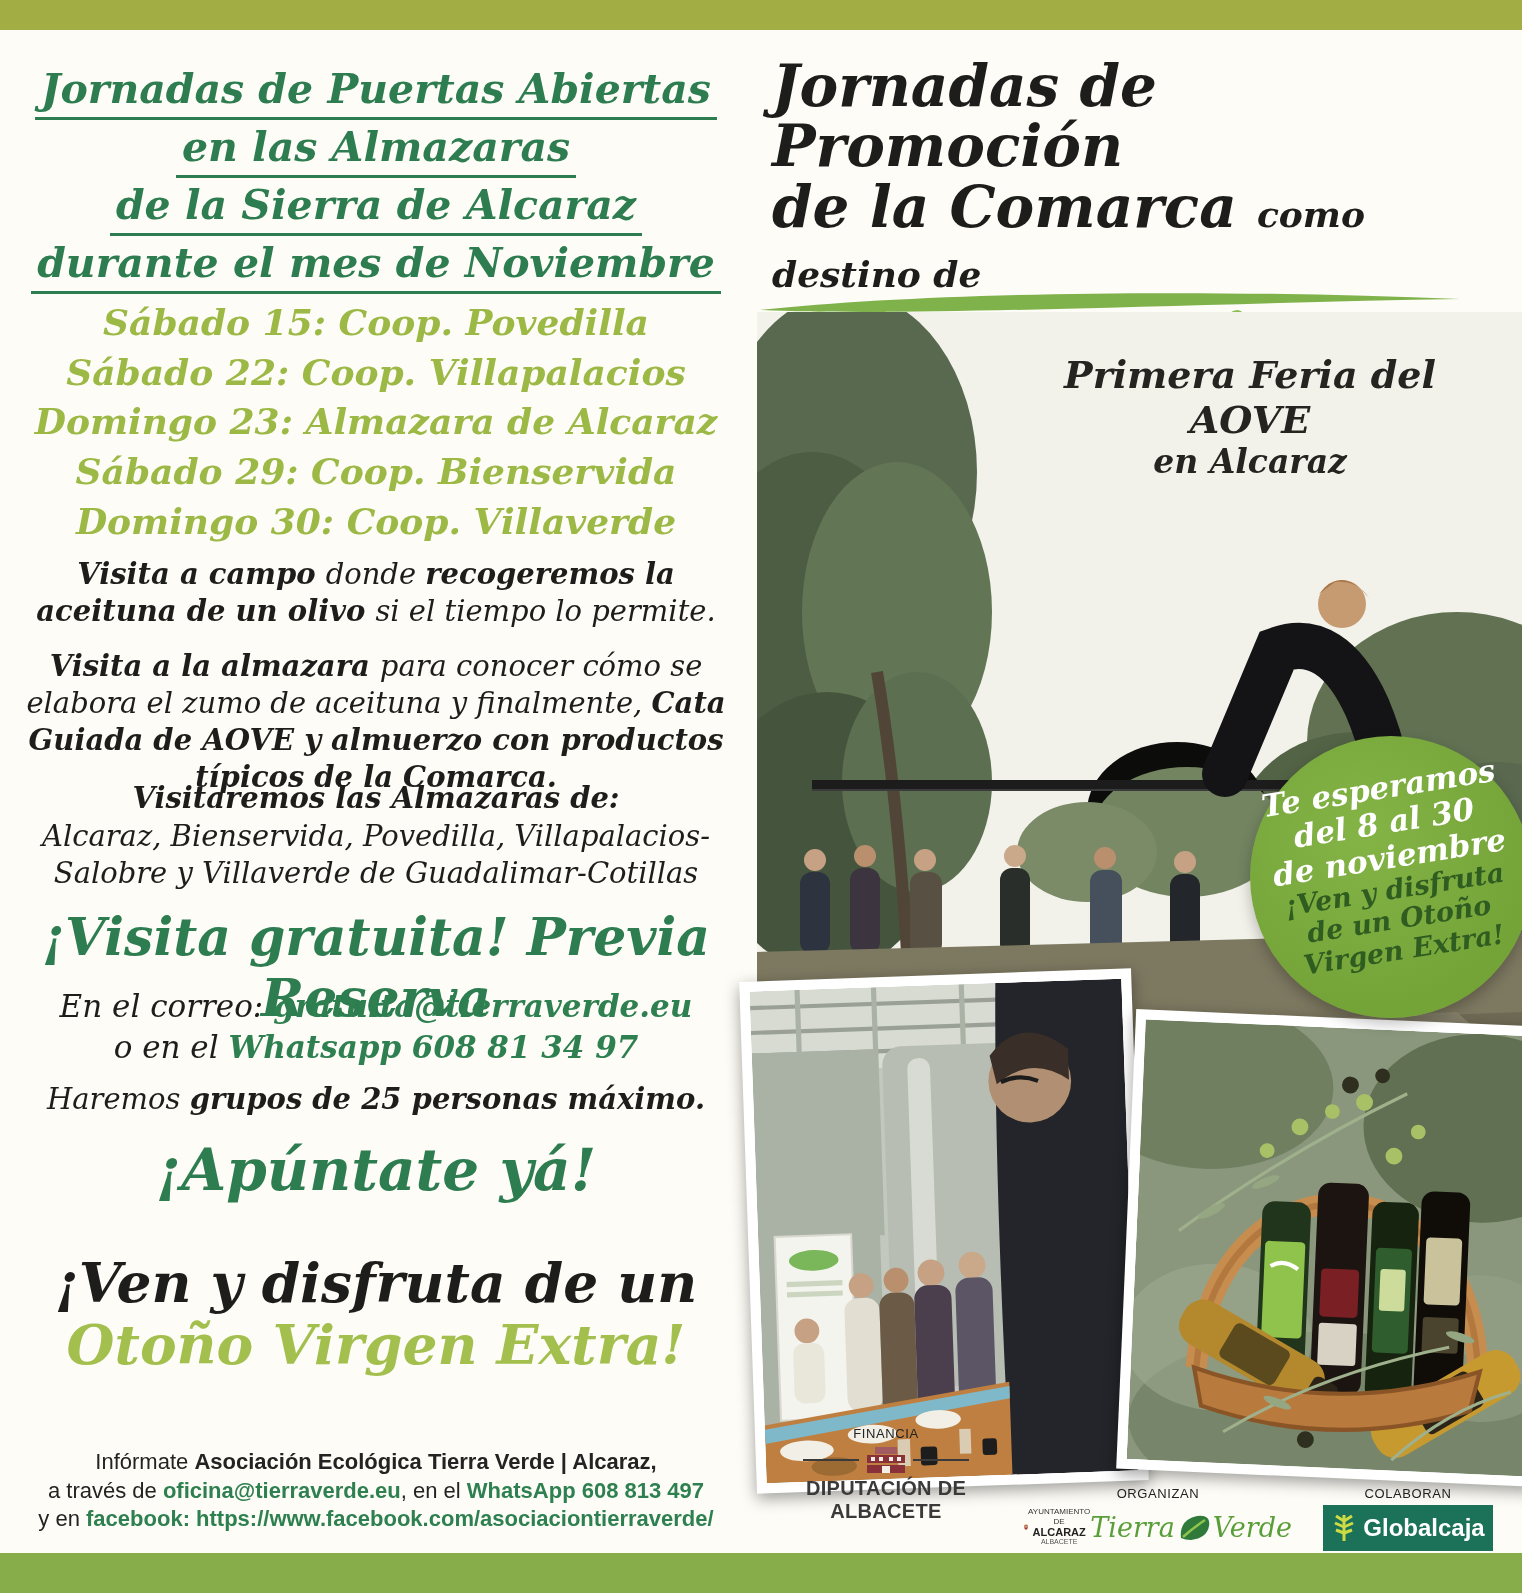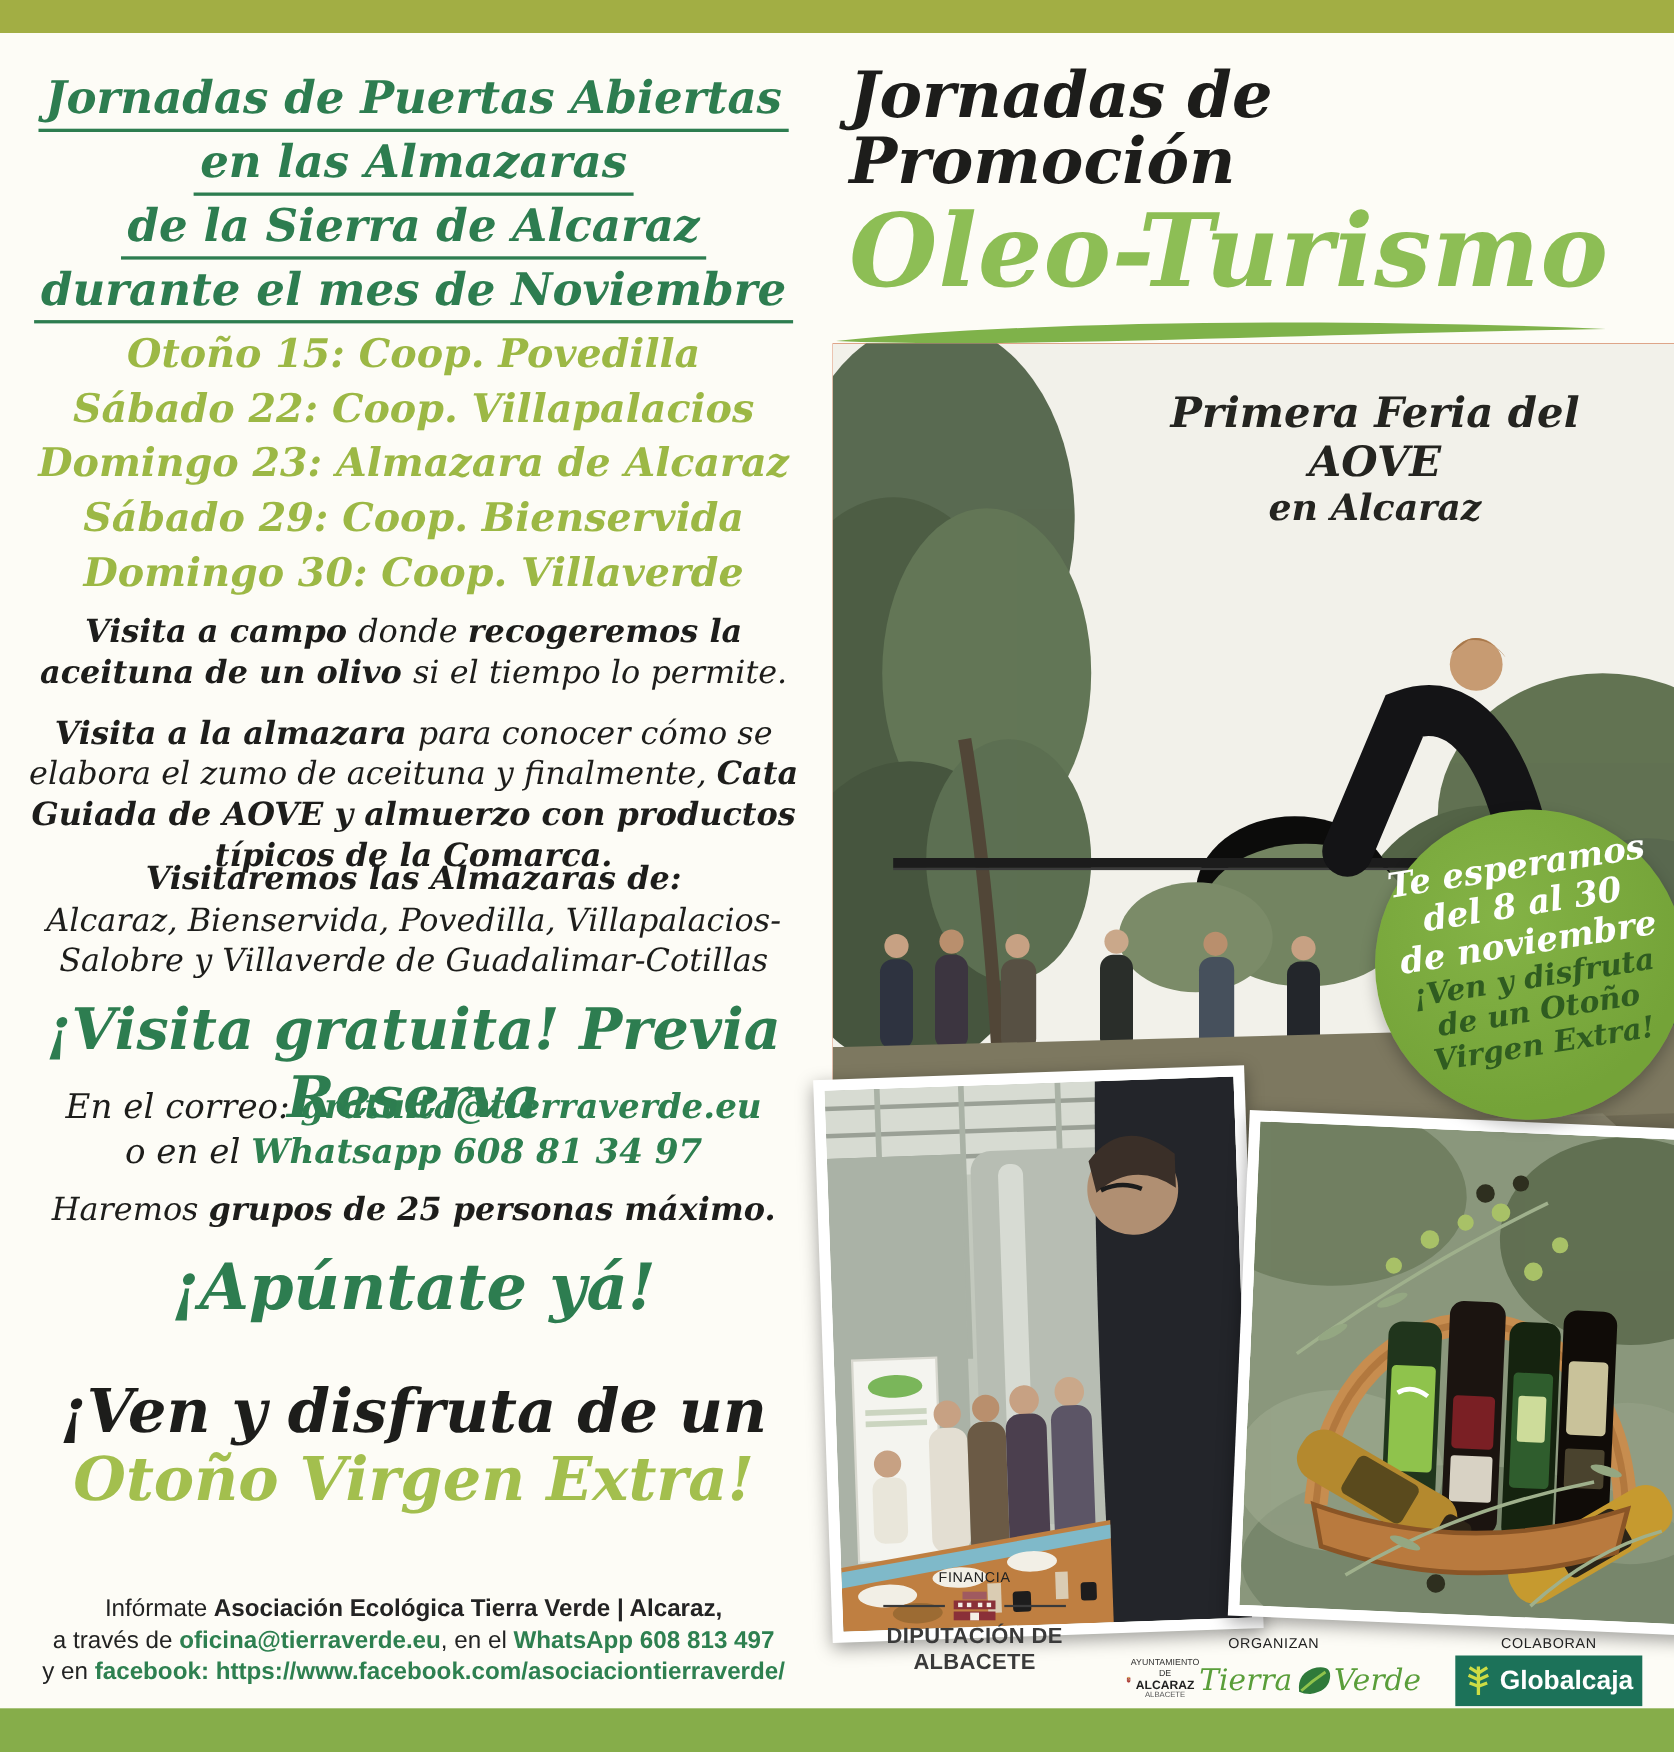--- a/index.html
+++ b/index.html
@@ -86,21 +86,21 @@
   <div id="top-bar" class="bar"></div>
 
   <div id="lp-title" class="abs lp script">
     <span class="tline">Jornadas de Puertas Abiertas</span><br>
     <span class="tline">en las Almazaras</span><br>
     <span class="tline">de la Sierra de Alcaraz</span><br>
     <span class="tline">durante el mes de Noviembre</span>
   </div>
 
   <div id="lp-schedule" class="abs lp script">
-    <div>Otoño 15: Coop. Povedilla</div>
+    <div>Sábado 15: Coop. Povedilla</div>
     <div>Sábado 22: Coop. Villapalacios</div>
     <div>Domingo 23: Almazara de Alcaraz</div>
     <div>Sábado 29: Coop. Bienservida</div>
     <div>Domingo 30: Coop. Villaverde</div>
   </div>
 
   <div id="lp-para1" class="abs lp script"><span class="b">Visita a campo </span><span>donde </span><span class="b">recogeremos la aceituna de un olivo </span><span>si el tiempo lo permite.</span></div>
 
   <div id="lp-para2" class="abs lp script"><span class="b">Visita a la almazara </span><span>para conocer cómo se elabora el zumo de aceituna y finalmente, </span><span class="b">Cata Guiada de AOVE y almuerzo con productos típicos de la Comarca.</span></div>
 
@@ -126,20 +126,22 @@
   </div>
 
   <div id="lp-footer" class="abs sans">
     <div><span>Infórmate </span><span class="b">Asociación Ecológica Tierra Verde | Alcaraz,</span></div>
     <div><span>a través de </span><span class="b green">oficina@tierraverde.eu</span><span>, en el </span><span class="b green">WhatsApp 608 813 497</span></div>
     <div><span>y en </span><span class="b green">facebook: https://www.facebook.com/asociaciontierraverde/</span></div>
   </div>
 
   <div id="rp-title" class="abs script">
     <span class="big">Jornadas de Promoción</span>
+    <span class="big"><span>de la Comarca</span>
+      <span class="small">como destino de</span></span>
     <span class="oleo">Oleo-Turismo</span>
   </div>
 
   <svg id="swoosh" class="abs" viewBox="0 0 706 30">
     <path d="M0,20 C160,3 430,-2 700,9 C440,13 150,27 0,20 Z" fill="#7fb24a"></path>
   </svg>
 
   <div id="main-photo" class="abs">
     <svg width="765" height="930" viewBox="0 0 765 930">
       <rect x="0" y="0" width="765" height="930" fill="#f2f1ea"></rect>

